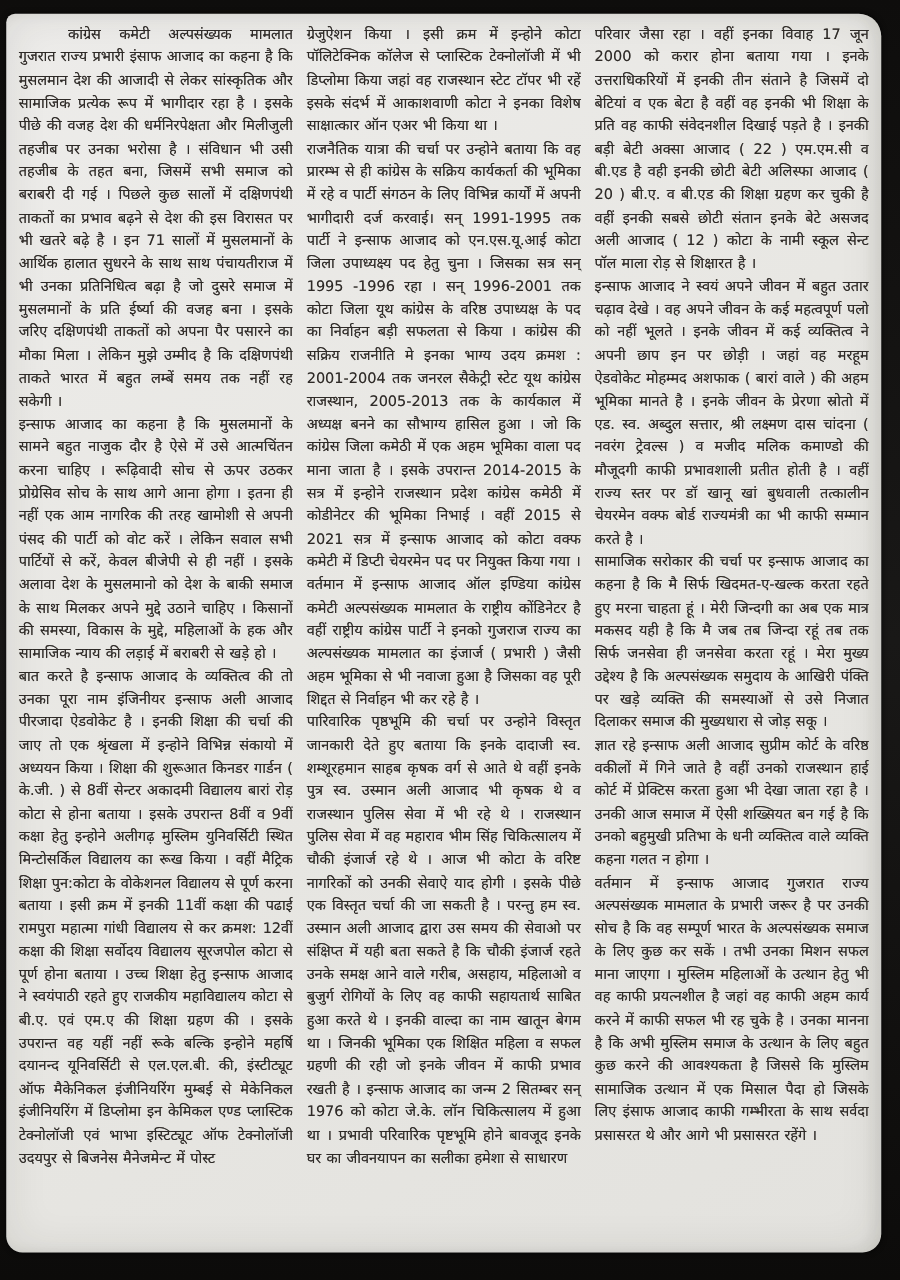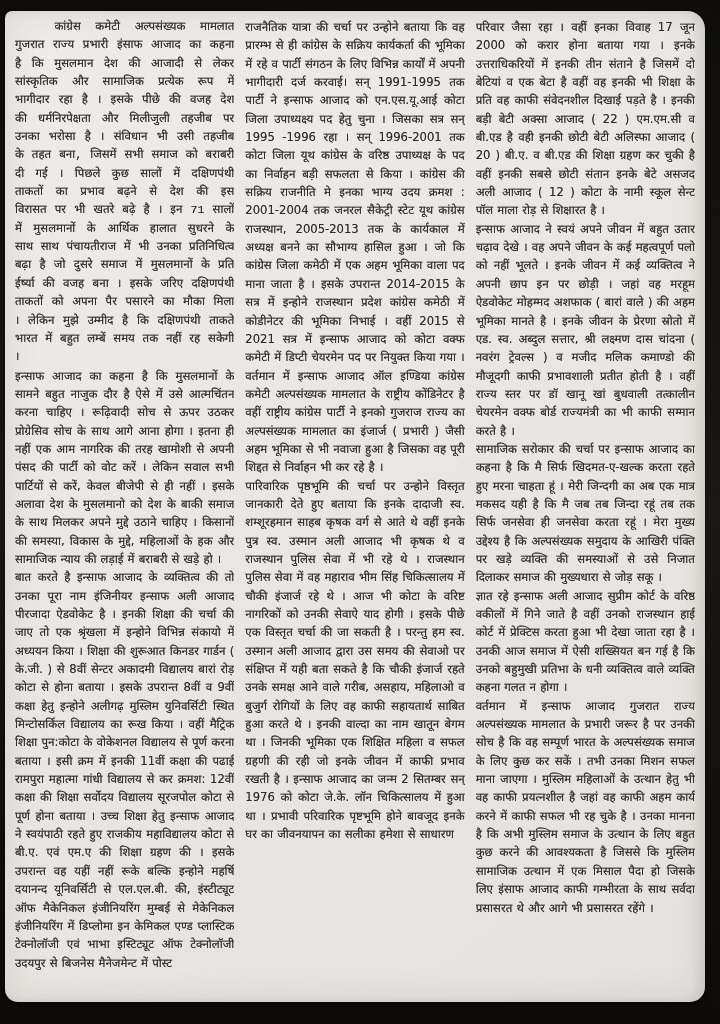--- a/index.html
+++ b/index.html
@@ -56,37 +56,37 @@
     font-size: 11.6px;
     line-height: 18.35px;
     text-align: justify;
     color: #2e2a27;
     text-shadow: 0 0 0.4px rgba(46, 42, 39, 0.55);
     word-spacing: 0.5px;
   }
 
   .col p.indent-first {
     text-indent: 3.4em;
-    font-family: Liberation Mono, monospace;
   }
 </style>
 </head>
 <body>
 
 <div class="scan-frame">
   <div class="page">
     <div class="columns">
 
       <div class="col">
         <p class="indent-first">कांग्रेस कमेटी अल्पसंख्यक मामलात गुजरात राज्य प्रभारी इंसाफ आजाद का कहना है कि मुसलमान देश की आजादी से लेकर सांस्कृतिक और सामाजिक प्रत्येक रूप में भागीदार रहा है । इसके पीछे की वजह देश की धर्मनिरपेक्षता और मिलीजुली तहजीब पर उनका भरोसा है । संविधान भी उसी तहजीब के तहत बना, जिसमें सभी समाज को बराबरी दी गई । पिछले कुछ सालों में दक्षिणपंथी ताकतों का प्रभाव बढ़ने से देश की इस विरासत पर भी खतरे बढ़े है । इन 71 सालों में मुसलमानों के आर्थिक हालात सुधरने के साथ साथ पंचायतीराज में भी उनका प्रतिनिधित्व बढ़ा है जो दुसरे समाज में मुसलमानों के प्रति ईर्ष्या की वजह बना । इसके जरिए दक्षिणपंथी ताकतों को अपना पैर पसारने का मौका मिला । लेकिन मुझे उम्मीद है कि दक्षिणपंथी ताकते भारत में बहुत लम्बें समय तक नहीं रह सकेगी ।</p>
         <p>इन्साफ आजाद का कहना है कि मुसलमानों के सामने बहुत नाजुक दौर है ऐसे में उसे आत्मचिंतन करना चाहिए । रूढ़िवादी सोच से ऊपर उठकर प्रोग्रेसिव सोच के साथ आगे आना होगा । इतना ही नहीं एक आम नागरिक की तरह खामोशी से अपनी पंसद की पार्टी को वोट करें । लेकिन सवाल सभी पार्टियों से करें, केवल बीजेपी से ही नहीं । इसके अलावा देश के मुसलमानो को देश के बाकी समाज के साथ मिलकर अपने मुद्दे उठाने चाहिए । किसानों की समस्या, विकास के मुद्दे, महिलाओं के हक और सामाजिक न्याय की लड़ाई में बराबरी से खड़े हो ।</p>
         <p>बात करते है इन्साफ आजाद के व्यक्तित्व की तो उनका पूरा नाम इंजिनीयर इन्साफ अली आजाद पीरजादा ऐडवोकेट है । इनकी शिक्षा की चर्चा की जाए तो एक श्रृंखला में इन्होने विभिन्न संकायो में अध्ययन किया । शिक्षा की शुरूआत किनडर गार्डन ( के.जी. ) से 8वीं सेन्टर अकादमी विद्यालय बारां रोड़ कोटा से होना बताया । इसके उपरान्त 8वीं व 9वीं कक्षा हेतु इन्होने अलीगढ़ मुस्लिम युनिवर्सिटी स्थित मिन्टोसर्किल विद्यालय का रूख किया ।  वहीं मैट्रिक शिक्षा पुन:कोटा के वोकेशनल विद्यालय से पूर्ण करना बताया । इसी क्रम में इनकी 11वीं कक्षा की पढाई रामपुरा महात्मा गांधी विद्यालय से कर क्रमश: 12वीं कक्षा की शिक्षा सर्वोदय विद्यालय सूरजपोल कोटा से पूर्ण होना बताया । उच्च शिक्षा हेतु इन्साफ आजाद ने स्वयंपाठी रहते हुए राजकीय महाविद्यालय कोटा से बी.ए. एवं एम.ए की शिक्षा ग्रहण की । इसके उपरान्त वह यहीं नहीं रूके बल्कि इन्होने महर्षि दयानन्द यूनिवर्सिटी से एल.एल.बी. की, इंस्टीट्यूट ऑफ मैकेनिकल इंजीनियरिंग मुम्बई से मेकेनिकल इंजीनियरिंग में डिप्लोमा इन केमिकल एण्ड प्लास्टिक टेक्नोलॉजी एवं भाभा इस्टिट्यूट ऑफ टेक्नोलॉजी उदयपुर से बिजनेस मैनेजमेन्ट में पोस्ट</p>
       </div>
 
       <div class="col">
+        <p>ग्रेजुऐशन किया । इसी क्रम में इन्होने कोटा पॉलिटेक्निक कॉलेज से प्लास्टिक टेक्नोलॉजी में भी डिप्लोमा किया जहां वह राजस्थान स्टेट टॉपर भी रहें इसके संदर्भ में आकाशवाणी कोटा ने इनका विशेष साक्षात्कार ऑन एअर भी किया था ।</p>
         <p>राजनैतिक यात्रा की चर्चा पर उन्होने बताया कि वह प्रारम्भ से ही कांग्रेस के सक्रिय कार्यकर्ता की भूमिका में रहे व पार्टी संगठन के लिए विभिन्न कार्यों में अपनी भागीदारी दर्ज करवाई। सन् 1991-1995 तक पार्टी ने इन्साफ आजाद को एन.एस.यू.आई कोटा जिला उपाध्यक्ष्य पद हेतु चुना । जिसका सत्र सन् 1995 -1996 रहा । सन् 1996-2001 तक कोटा जिला यूथ कांग्रेस के वरिष्ठ उपाध्यक्ष के पद का निर्वाहन बड़ी सफलता से किया । कांग्रेस की सक्रिय राजनीति मे इनका भाग्य उदय क्रमश : 2001-2004 तक जनरल सैकेट्री स्टेट यूथ कांग्रेस राजस्थान, 2005-2013 तक के कार्यकाल में अध्यक्ष बनने का सौभाग्य हासिल हुआ । जो कि कांग्रेस जिला कमेठी में एक अहम भूमिका वाला पद माना जाता है ।  इसके उपरान्त 2014-2015 के सत्र में इन्होने राजस्थान प्रदेश कांग्रेस कमेठी में कोडीनेटर की भूमिका निभाई । वहीं 2015 से 2021 सत्र में इन्साफ आजाद को कोटा वक्फ कमेटी में डिप्टी चेयरमेन पद पर नियुक्त किया गया । वर्तमान में इन्साफ आजाद ऑल इण्डिया कांग्रेस कमेटी अल्पसंख्यक मामलात के राष्ट्रीय कोंडिनेटर है वहीं राष्ट्रीय कांग्रेस पार्टी ने इनको गुजराज राज्य का अल्पसंख्यक मामलात का इंजार्ज ( प्रभारी ) जैसी अहम भूमिका से भी नवाजा हुआ है जिसका वह पूरी शिद्दत से निर्वाहन भी कर रहे है ।</p>
         <p>पारिवारिक पृष्ठभूमि की चर्चा पर उन्होने विस्तृत जानकारी देते हुए बताया कि इनके दादाजी स्व. शम्शूरहमान साहब कृषक वर्ग से आते थे वहीं इनके पुत्र स्व. उस्मान अली आजाद भी कृषक थे व राजस्थान पुलिस सेवा में भी रहे थे । राजस्थान पुलिस सेवा में वह महाराव भीम सिंह चिकित्सालय में चौकी इंजार्ज रहे थे । आज भी कोटा के वरिष्ट नागरिकों को उनकी सेवाऐ याद होगी । इसके पीछे एक विस्तृत चर्चा की जा सकती है । परन्तु हम स्व. उस्मान अली आजाद द्वारा उस समय की सेवाओ पर संक्षिप्त में यही बता सकते है कि चौकी इंजार्ज रहते उनके समक्ष आने वाले गरीब, असहाय, महिलाओ व बुजुर्ग रोगियों के लिए वह काफी सहायतार्थ साबित हुआ करते थे । इनकी वाल्दा का नाम खातून बेगम था । जिनकी भूमिका एक शिक्षित महिला व सफल ग्रहणी की रही जो इनके जीवन में काफी प्रभाव रखती है । इन्साफ आजाद का जन्म 2 सितम्बर सन् 1976 को कोटा जे.के. लॉन चिकित्सालय में हुआ था । प्रभावी परिवारिक पृष्टभूमि होने बावजूद इनके घर का जीवनयापन का सलीका हमेशा से साधारण</p>
       </div>
 
       <div class="col">
         <p>परिवार जैसा रहा । वहीं इनका विवाह 17 जून 2000 को करार होना बताया गया । इनके उत्तराधिकरियों में इनकी तीन संताने है जिसमें दो बेटियां व एक बेटा है वहीं वह इनकी भी शिक्षा के प्रति वह काफी संवेदनशील दिखाई पड़ते है । इनकी बड़ी बेटी अक्सा आजाद ( 22 ) एम.एम.सी व बी.एड है वही इनकी छोटी बेटी अलिस्फा आजाद ( 20 ) बी.ए. व बी.एड की शिक्षा ग्रहण कर चुकी है वहीं इनकी सबसे छोटी संतान इनके बेटे असजद अली आजाद ( 12 ) कोटा के नामी स्कूल सेन्ट पॉल माला रोड़ से शिक्षारत है ।</p>
         <p>इन्साफ आजाद ने स्वयं अपने जीवन में बहुत उतार चढ़ाव देखे । वह अपने जीवन के कई महत्वपूर्ण पलो को नहीं भूलते । इनके जीवन में कई व्यक्तित्व ने अपनी छाप इन पर छोड़ी । जहां वह मरहूम ऐडवोकेट मोहम्मद अशफाक ( बारां वाले ) की अहम भूमिका मानते है । इनके जीवन के प्रेरणा स्रोतो में एड. स्व. अब्दुल सत्तार, श्री लक्ष्मण दास चांदना ( नवरंग ट्रेवल्स ) व मजीद मलिक कमाण्डो की मौजूदगी काफी प्रभावशाली प्रतीत होती है । वहीं राज्य स्तर पर डॉ खानू खां बुधवाली तत्कालीन चेयरमेन वक्फ बोर्ड राज्यमंत्री का भी काफी सम्मान करते है ।</p>
         <p>सामाजिक सरोकार की चर्चा पर इन्साफ आजाद का कहना है कि मै सिर्फ खिदमत-ए-खल्क करता रहते हुए मरना चाहता हूं । मेरी जिन्दगी का अब एक मात्र मकसद यही है कि मै जब तब जिन्दा रहूं तब तक सिर्फ जनसेवा ही जनसेवा करता रहूं । मेरा मुख्य उद्देश्य है कि अल्पसंख्यक समुदाय के आखिरी पंक्ति पर खड़े व्यक्ति की समस्याओं से उसे निजात दिलाकर समाज की मुख्यधारा से जोड़ सकू ।</p>
         <p>ज्ञात रहे इन्साफ अली आजाद सुप्रीम कोर्ट के वरिष्ठ वकीलों में गिने जाते है वहीं उनको राजस्थान हाई कोर्ट में प्रेक्टिस करता हुआ भी देखा जाता रहा है । उनकी आज समाज में ऐसी शख्सियत बन गई है कि उनको बहुमुखी प्रतिभा के धनी व्यक्तित्व वाले व्यक्ति कहना गलत न होगा ।</p>
         <p>वर्तमान में इन्साफ आजाद गुजरात राज्य अल्पसंख्यक मामलात के प्रभारी जरूर है पर उनकी सोच है कि वह सम्पूर्ण भारत के अल्पसंख्यक समाज के लिए कुछ कर सकें । तभी उनका मिशन सफल माना जाएगा । मुस्लिम महिलाओं के उत्थान हेतु भी वह काफी प्रयत्नशील है जहां वह काफी अहम कार्य करने में काफी सफल भी रह चुके है । उनका मानना है कि अभी मुस्लिम समाज के उत्थान के लिए बहुत कुछ करने की आवश्यकता है जिससे कि मुस्लिम सामाजिक उत्थान में एक मिसाल पैदा हो जिसके लिए इंसाफ आजाद काफी गम्भीरता के साथ सर्वदा प्रसासरत थे और आगे भी प्रसासरत रहेंगे ।</p>

